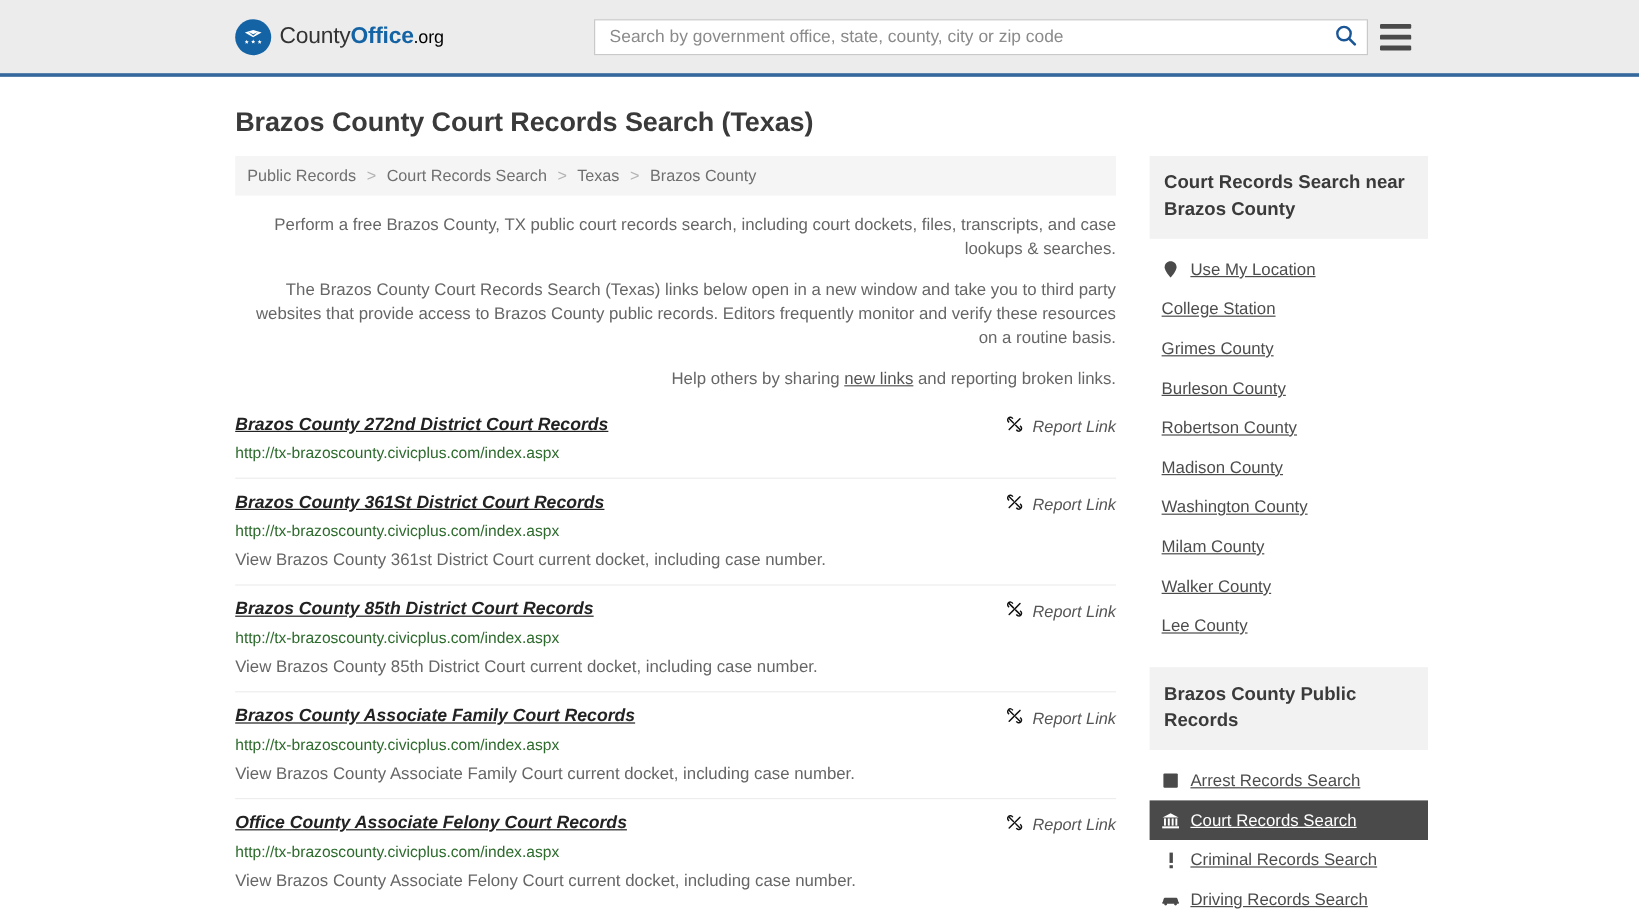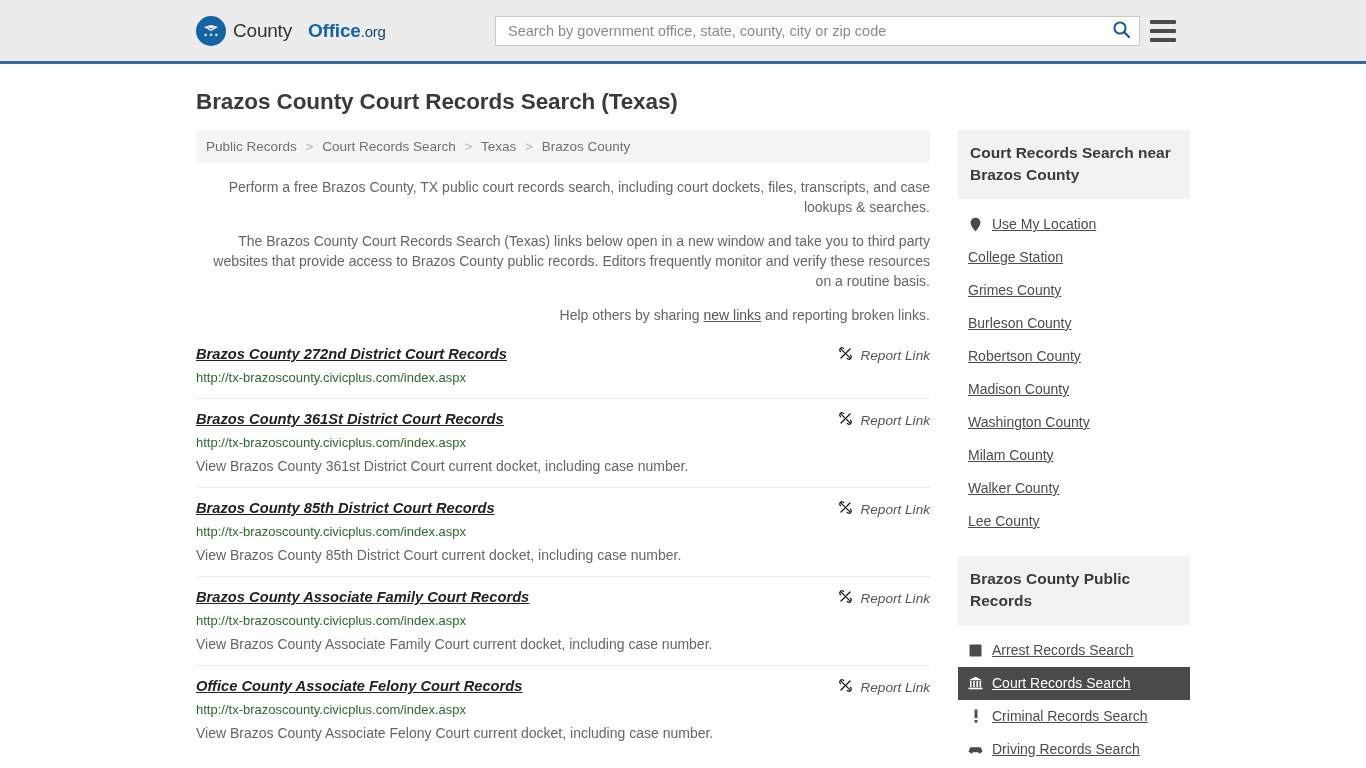--- a/index.html
+++ b/index.html
@@ -35,22 +35,22 @@
     display: flex; flex-direction: column;
     align-items: center; justify-content: center;
     flex: 0 0 auto;
   }
   .logo-text {
     font-size: 19px;
     letter-spacing: -0.2px;
     white-space: nowrap;
   }
   .logo-county { color: #333333; }
-  .logo-office { color: #1464a5; font-weight: bold; margin-left: 16px; }
-  .logo-org { color: #0c4a6e; font-size: 15px; }
+  .logo-office { color: #1464a5; font-weight: bold; }
+  .logo-org { color: #000000; font-size: 15px; }
 
   .search-wrap {
     position: absolute;
     left: 495px;
     width: 645px;
     height: 30px;
     background: #ffffff;
     border: 1px solid #c9c9c9;
     display: flex;
     align-items: flex-start;
@@ -198,21 +198,21 @@
     background: #f2f2f2;
     padding: 12px 12px 13px 12px;
     font-size: 15.5px;
     font-weight: bold;
     color: #3a3a3a;
     line-height: 22px;
   }
   .side-list { padding: 9px 0 0 0; }
   .side-item {
     display: flex;
-    align-items: flex-start;
+    align-items: center;
     gap: 9px;
     padding: 8px 10px;
     text-decoration: none;
     font-size: 14px;
     color: #4c4c4c;
   }
   .side-item .lbl {
     text-decoration: underline;
     line-height: 17px;
   }

